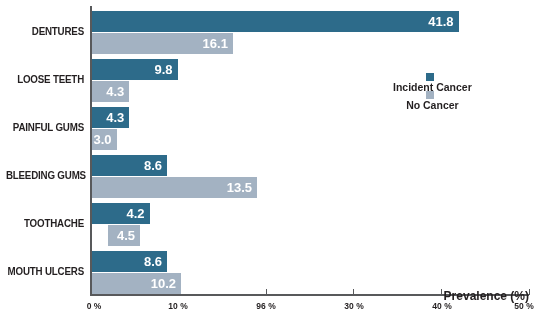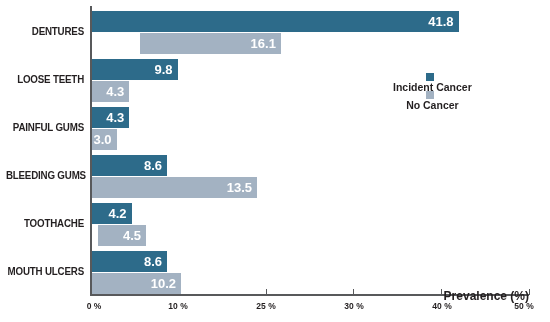--- a/index.html
+++ b/index.html
@@ -162,29 +162,29 @@
 
     <div class="tick" style="left:0px;"></div>
     <div class="tick" style="left:87.8px;"></div>
     <div class="tick" style="left:175.6px;"></div>
     <div class="tick" style="left:263.4px;"></div>
     <div class="tick" style="left:351.2px;"></div>
     <div class="tick" style="left:439px;"></div>
 
     <div class="tick-label" style="left:4px;">0 %</div>
     <div class="tick-label" style="left:88px;text-align:center;">10 %</div>
-    <div class="tick-label" style="left:176px;">25 %</div>
+    <div class="tick-label" style="left:176px;">96 %</div>
     <div class="tick-label" style="left:264px;">30 %</div>
     <div class="tick-label" style="left:352px;">40 %</div>
     <div class="tick-label" style="left:434px;">50 %</div>
 
     <div class="bar dark" style="left:1.5px; top:5px;  width:367.0px;">
       <span class="bar-value">41.8</span>
     </div>
-    <div class="bar light" style="left:1.5px; top:27px; width:141.4px;margin-left:48px;">
+    <div class="bar light" style="left:1.5px; top:27px; width:141.4px;">
       <span class="bar-value">16.1</span>
     </div>
 
     <div class="bar dark" style="left:1.5px; top:53px; width:86.1px;">
       <span class="bar-value">9.8</span>
     </div>
     <div class="bar light" style="left:1.5px; top:75px; width:37.8px;">
       <span class="bar-value">4.3</span>
     </div>
 
@@ -195,24 +195,24 @@
       <span class="bar-value">3.0</span>
     </div>
 
     <div class="bar dark" style="left:1.5px; top:149px; width:75.5px;">
       <span class="bar-value">8.6</span>
     </div>
     <div class="bar light" style="left:1.5px; top:171px; width:118.6px;padding-left:47px;">
       <span class="bar-value">13.5</span>
     </div>
 
-    <div class="bar dark" style="left:1.5px; top:197px; width:40px;">
+    <div class="bar dark" style="left:1.5px; top:197px; width:58px;">
       <span class="bar-value">4.2</span>
     </div>
-    <div class="bar light" style="left:8px; top:219px; width:48px;">
+    <div class="bar light" style="left:18px; top:219px; width:32px;">
       <span class="bar-value">4.5</span>
     </div>
 
     <div class="bar dark" style="left:1.5px; top:245px; width:75.5px;">
       <span class="bar-value">8.6</span>
     </div>
     <div class="bar light" style="left:1.5px; top:267px; width:89.6px;">
       <span class="bar-value">10.2</span>
     </div>
 

